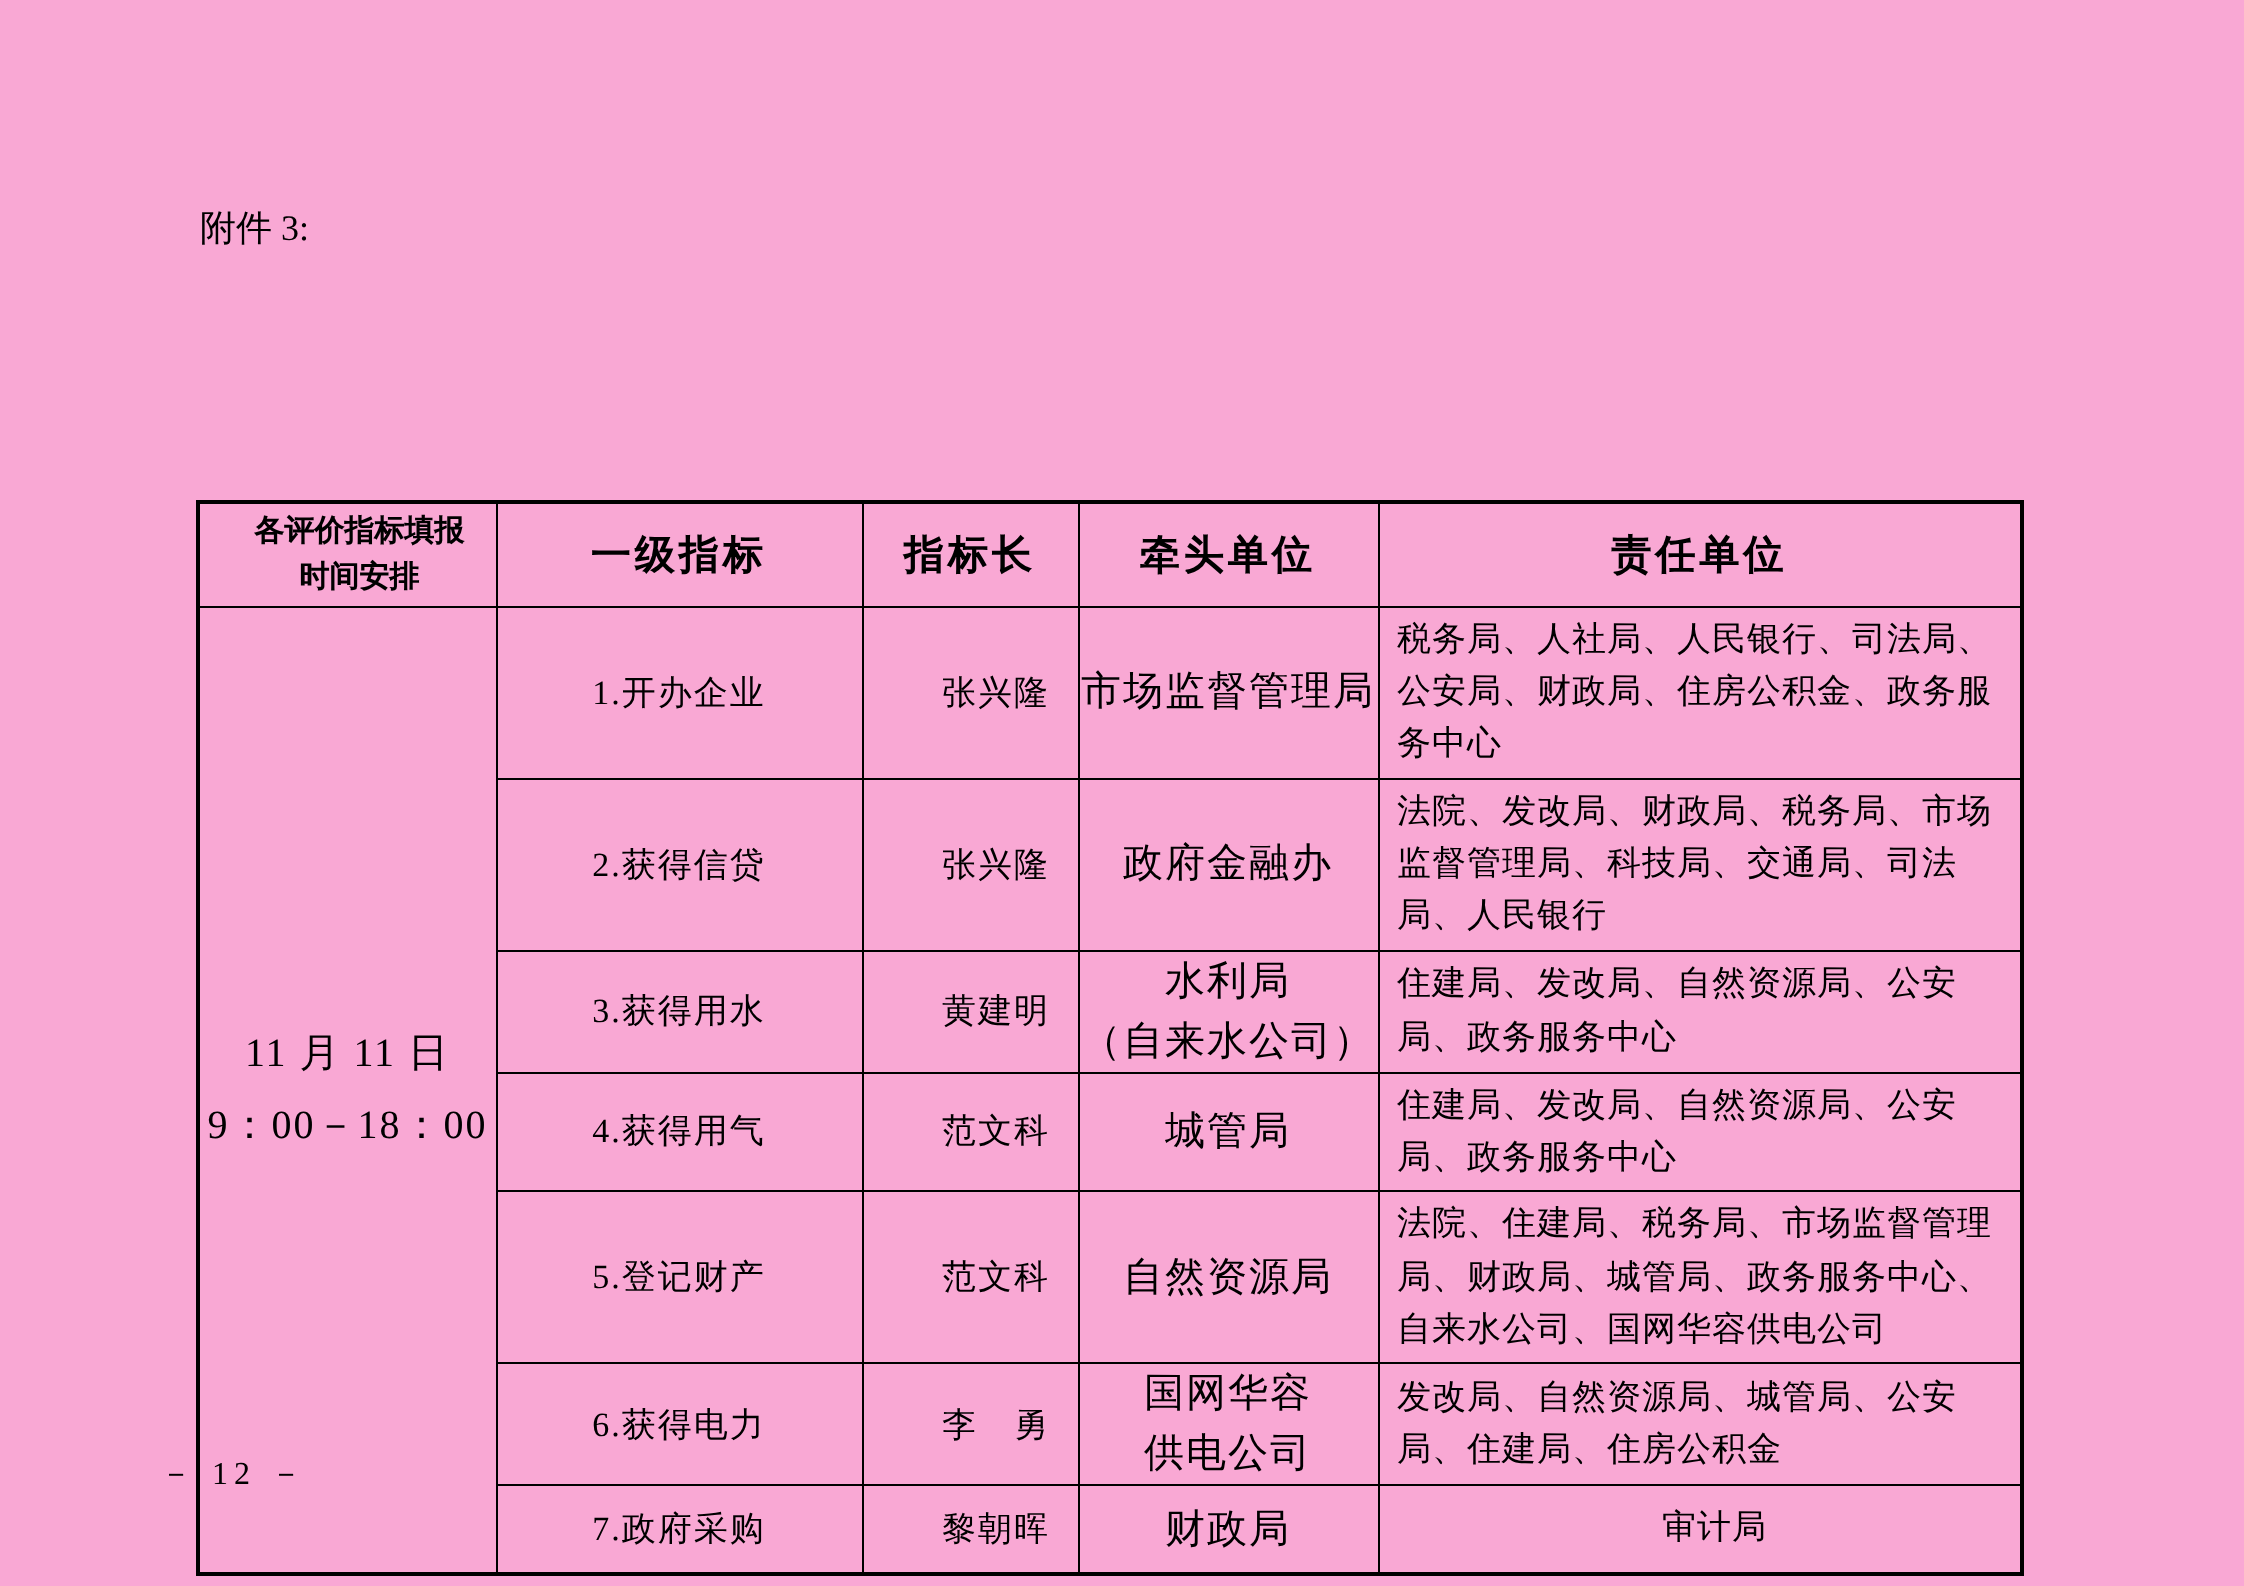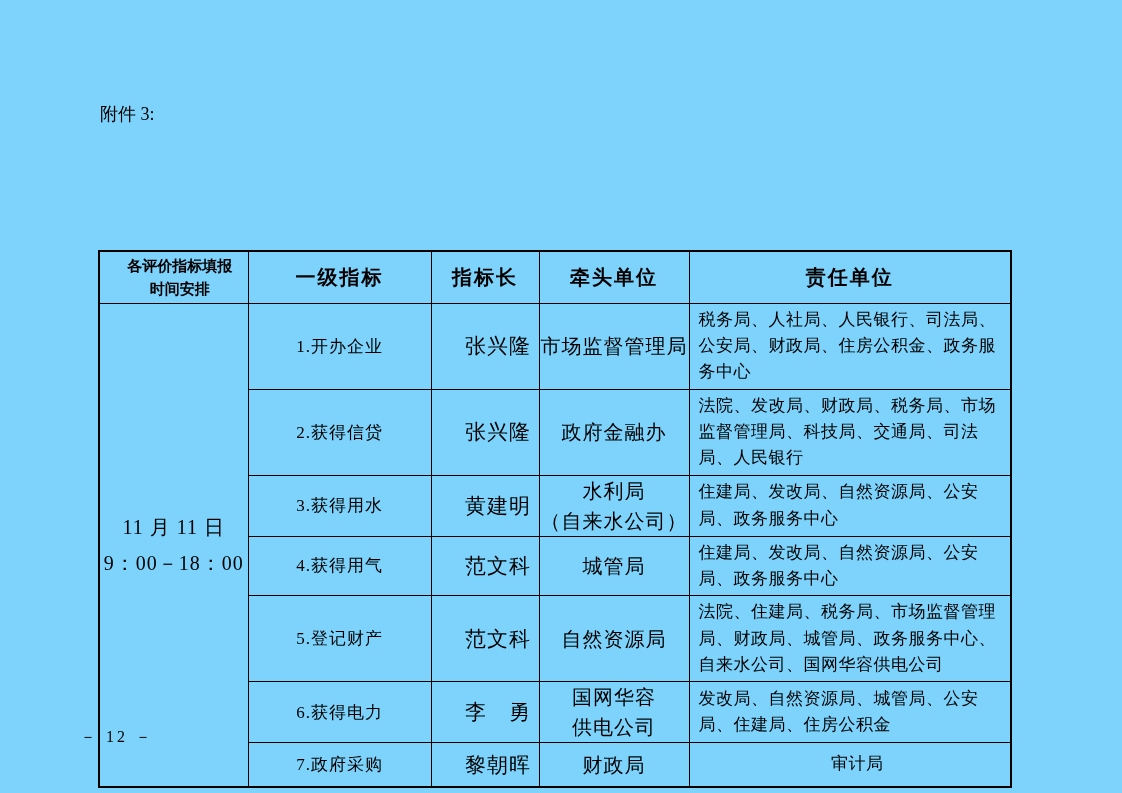--- a/index.html
+++ b/index.html
@@ -1,19 +1,19 @@
 <!DOCTYPE html>
 <html><head>
 <meta charset="utf-8">
 <style>
   html,body { margin:0; padding:0; background:#e8e8e8; }
   .page {
     position:relative;
     width:1122px; height:793px;
-    background:#7dd3fc;
+    background:#f9a8d4;
     font-family:"Liberation Serif", serif;
     color:#000000;
     margin:0 auto;
     overflow:hidden;
   }
   .attachment {
     position:absolute; left:100px; top:104px;
     font-size:18px; line-height:1.2;
   }
   .doc-title {
@@ -50,21 +50,21 @@
     white-space:pre-line;
     padding-left:12px;
   }
   .time-cell {
     font-size:20px;
     white-space:pre-line;
     line-height:1.8;
     letter-spacing:1px;
   }
   td.cell-indicator { font-size:17px; letter-spacing:1px; }
-  td.cell-leader   { font-size:21px; letter-spacing:1px;padding-left:26px; }
+  td.cell-leader   { font-size:17px; letter-spacing:1px;padding-left:26px; }
   td.cell-leadunit { font-size:20px; white-space:pre-line; line-height:1.5; letter-spacing:1px;margin-left:30px; }
   td.cell-resp {
     font-size:17px;
     text-align:left;
     padding:3px 8px 3px 9px;
     line-height:1.55;
     letter-spacing:0.5px;
   }
   td.cell-resp.center { text-align:center;padding-left:23px; }
   .page-number {

